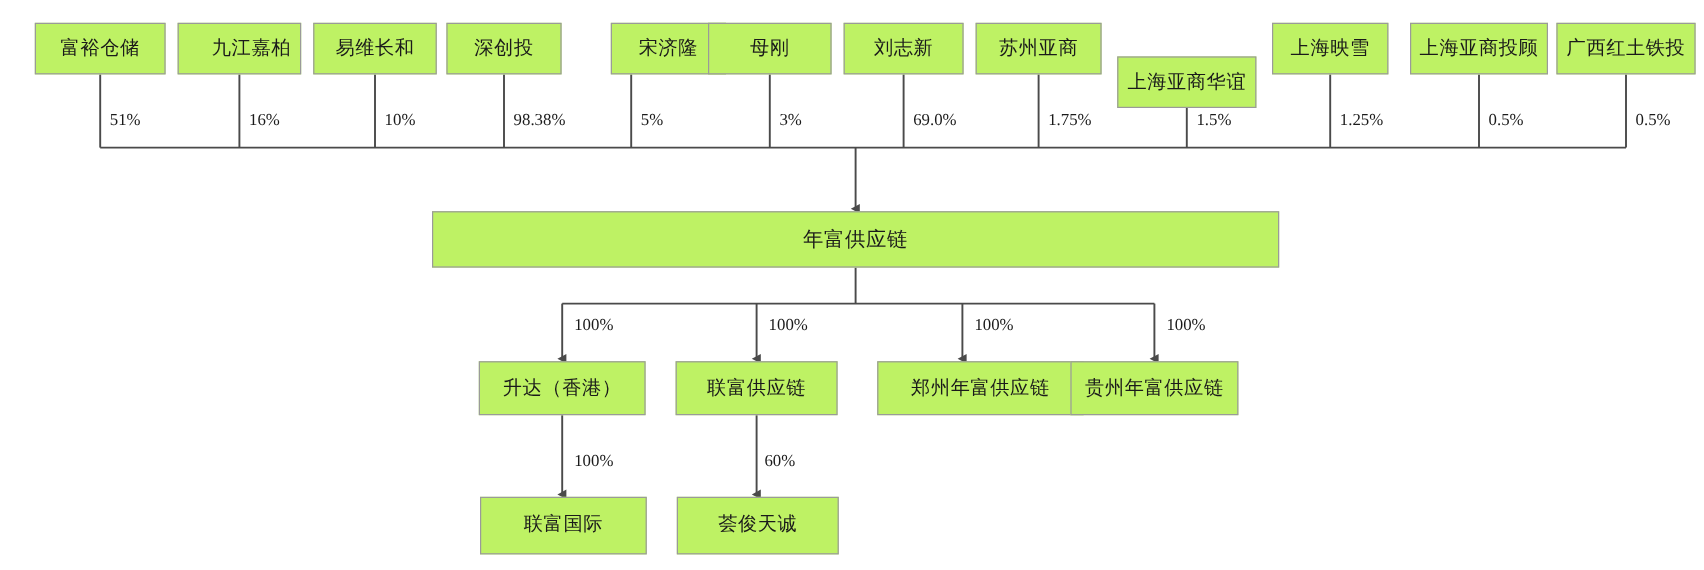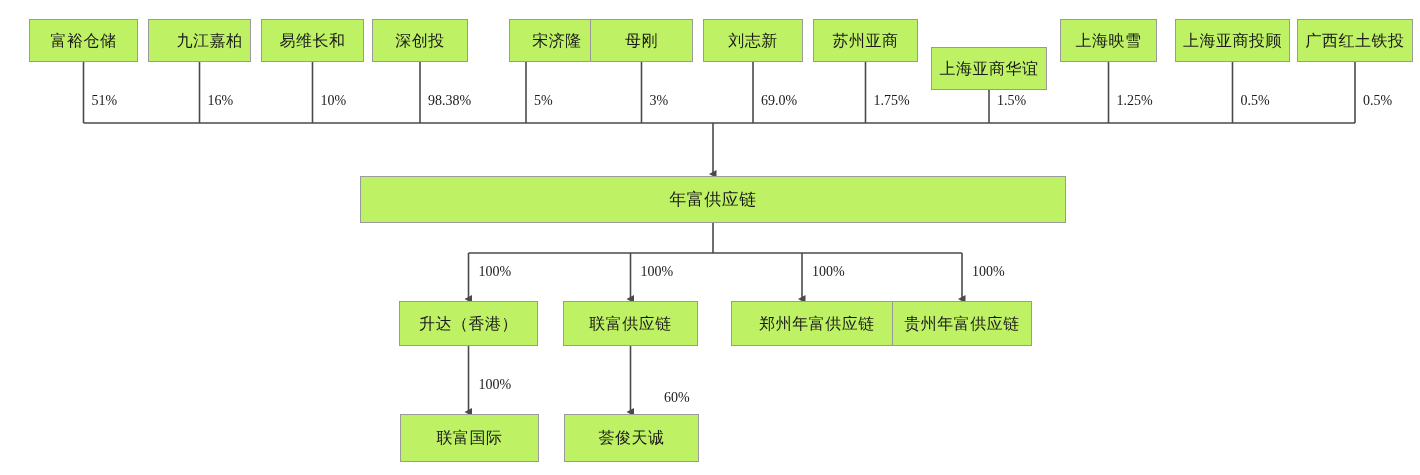--- a/index.html
+++ b/index.html
@@ -131,15 +131,15 @@
       <div class="pct" style="left: 873.5px; top: 94px;">1.75%</div>
       <div class="pct" style="left: 997px; top: 94px;">1.5%</div>
       <div class="pct" style="left: 1116.5px; top: 94px;">1.25%</div>
       <div class="pct" style="left: 1240.5px; top: 94px;">0.5%</div>
       <div class="pct" style="left: 1363px; top: 94px;">0.5%</div>
       <div class="pct" style="left: 478.5px; top: 265px;">100%</div>
       <div class="pct" style="left: 640.5px; top: 265px;">100%</div>
       <div class="pct" style="left: 812px; top: 265px;">100%</div>
       <div class="pct" style="left: 972px; top: 265px;">100%</div>
       <div class="pct" style="left: 478.5px; top: 378px;">100%</div>
-      <div class="pct" style="left: 664px; top: 378px; margin-top: 13px;">60%</div>
+      <div class="pct" style="left: 637px; top: 378px;">60%</div>
     </div>
 </div>
 
 </body></html>

